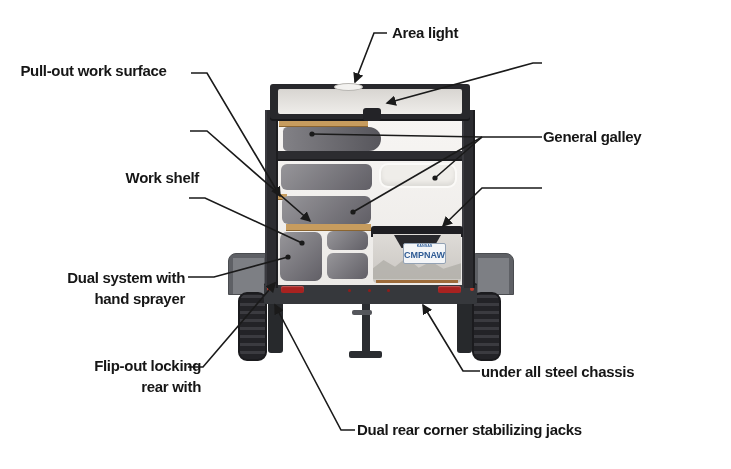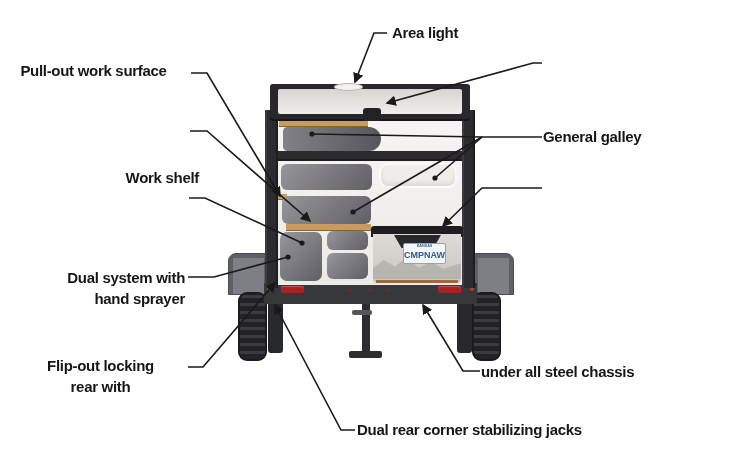--- a/index.html
+++ b/index.html
@@ -151,21 +151,21 @@
   <div class="callout single ra" style="left:0;top:63px;width:187px;text-align:center;">
     <span>Pull-out work surface</span>
   </div>
   <div class="callout single ra" style="left:12px;top:123px;width:187px;margin-top:47px;">
     <span>Work shelf</span>
   </div>
   <div class="callout ra" style="left:0;top:267px;width:185px;">
     <span>Dual system with</span>
     <span>hand sprayer</span>
   </div>
-  <div class="callout ra" style="left:8px;top:355px;width:185px;text-align:center;">
+  <div class="callout ra" style="left:16px;top:355px;width:185px;">
     <span>Flip-out locking</span>
     <span>rear with</span>
   </div>
   <div class="callout single" style="left:392px;top:25px;">
     <span>Area light</span>
   </div>
   <div class="callout single" style="left:543px;top:129px;">
     <span>General galley</span>
   </div>
   <div class="callout" style="left:481px;top:361px;">

